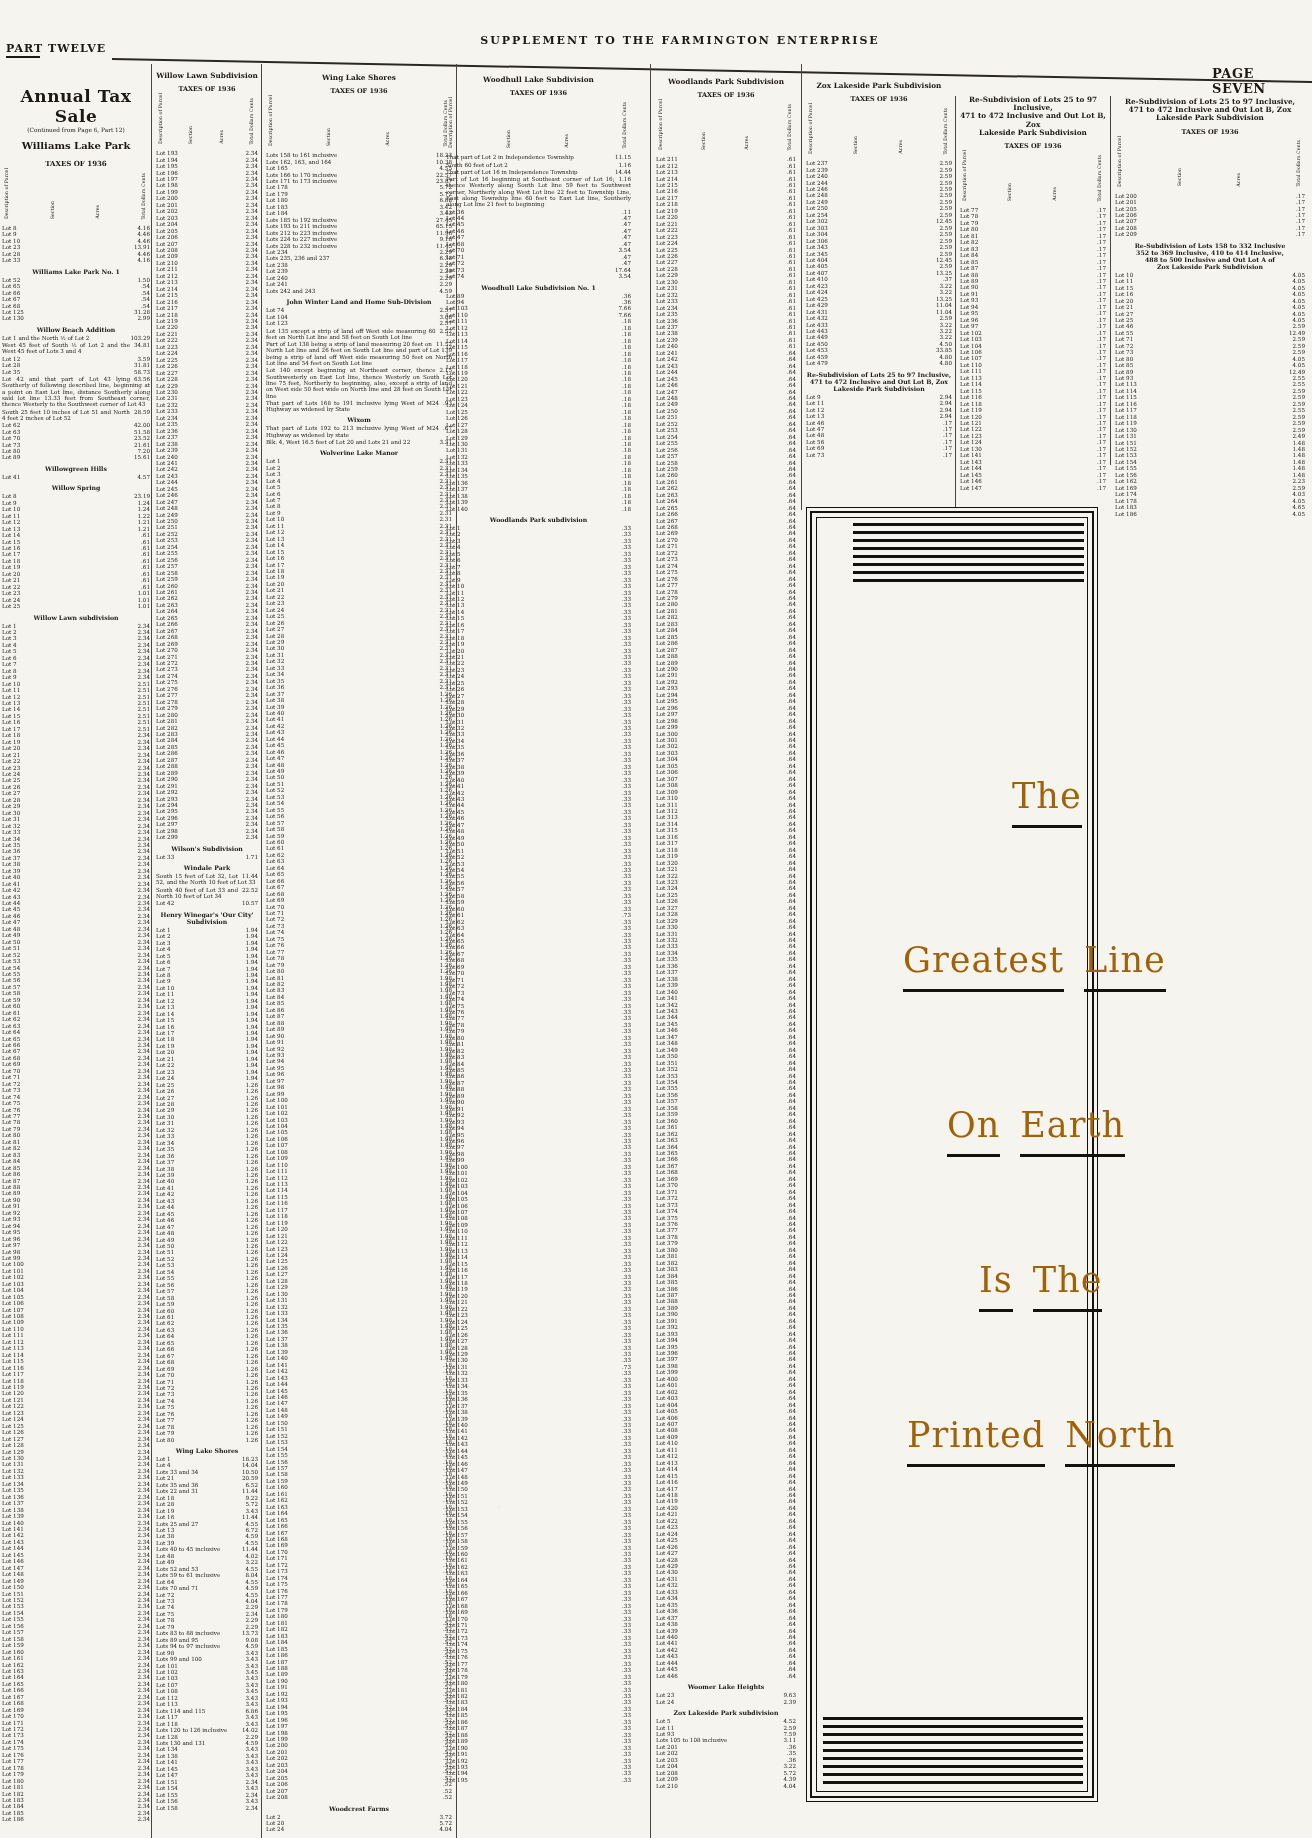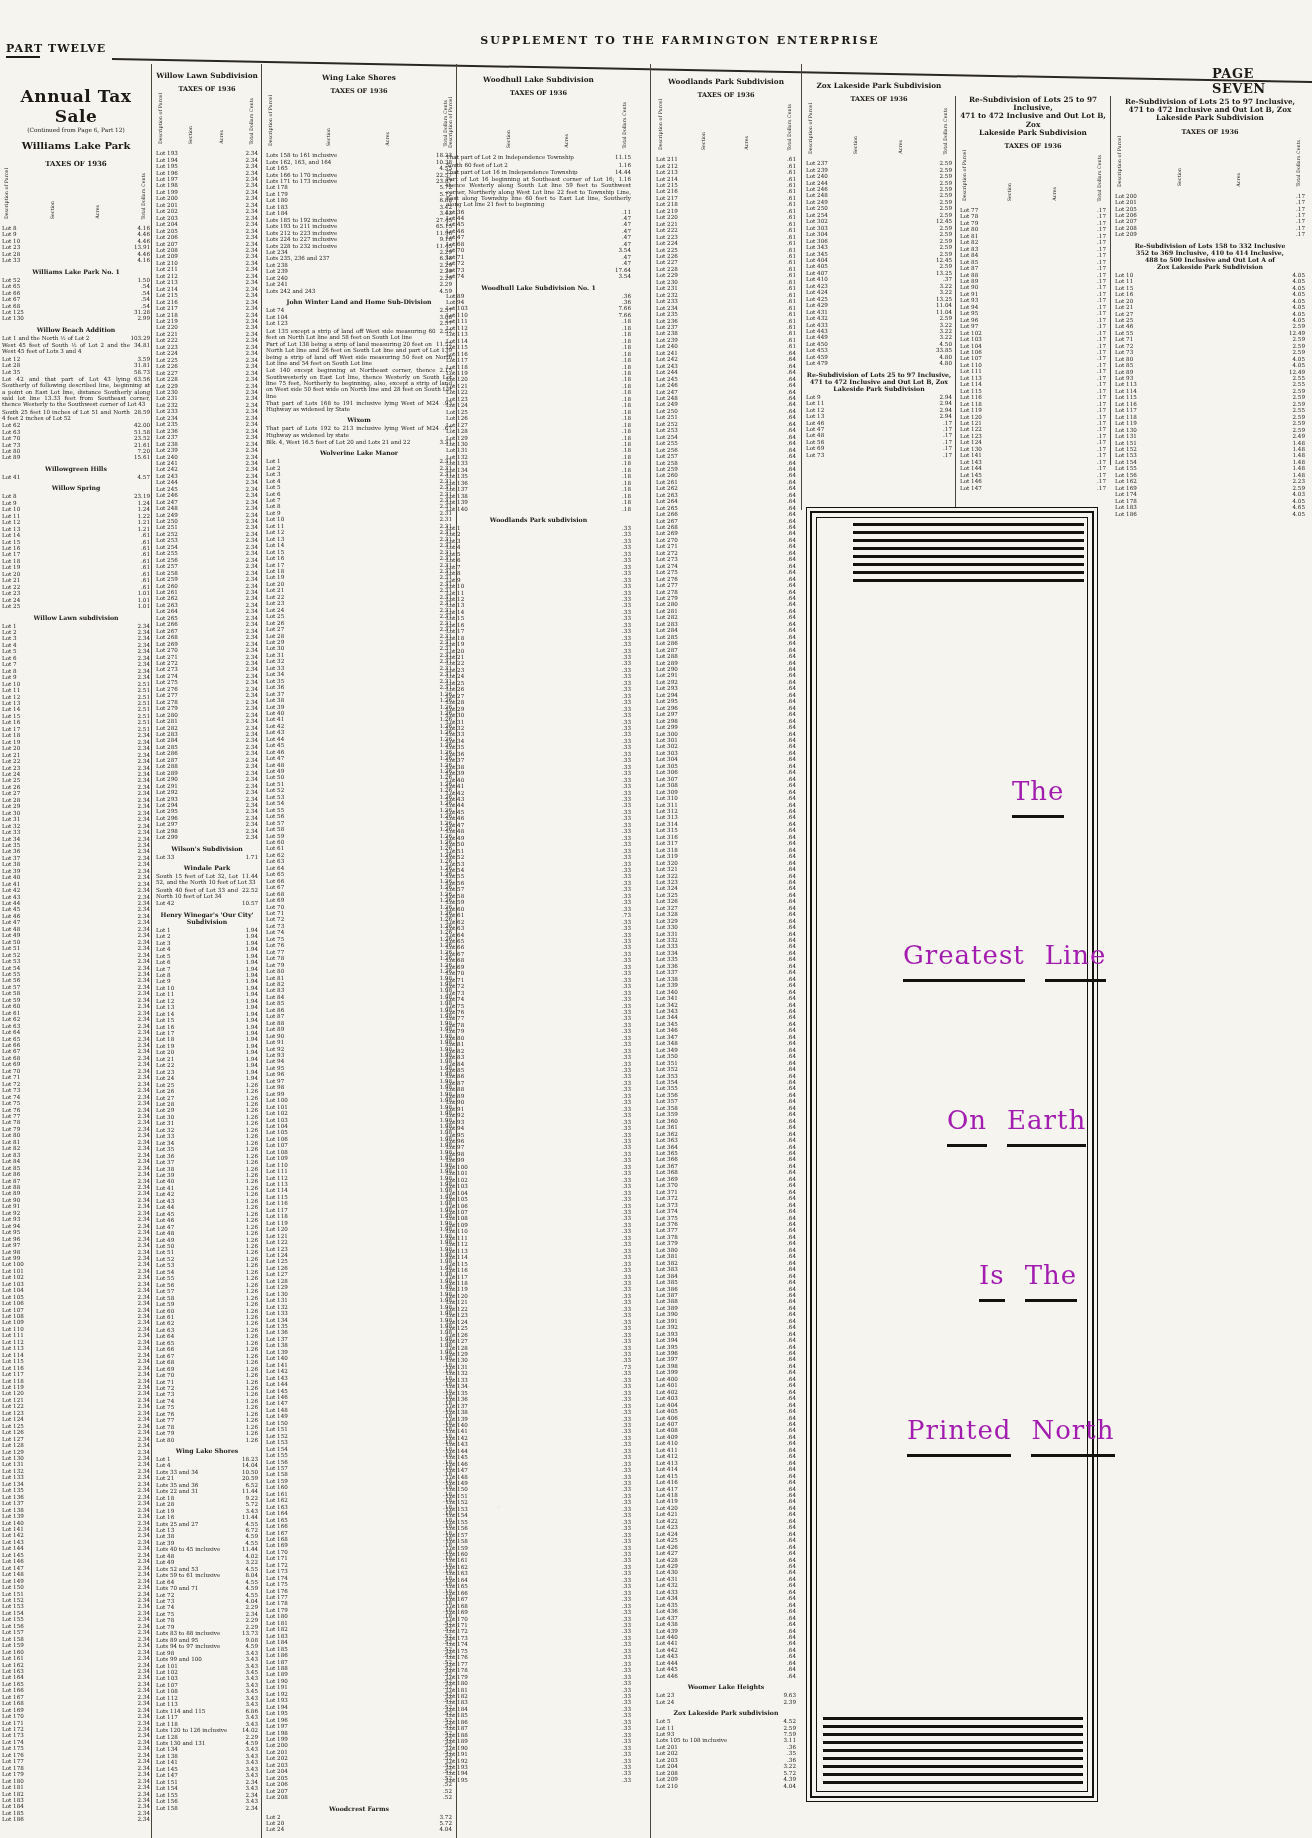--- a/index.html
+++ b/index.html
@@ -37,21 +37,21 @@
   .para{font-size:5.6px;line-height:6.3px;text-align:justify;overflow:hidden;margin:1px 0;}
   .para .amt{float:right;margin-left:4px;}
   .adbox{position:absolute;left:806px;top:507px;width:290px;height:1293px;
          border:1px solid #14120f;background:#f6f4ee;}
   .adbox .b2{position:absolute;inset:3px;border:2px solid #14120f;}
   .adbox .b3{position:absolute;inset:9px;border:1px solid #14120f;}
   .toplines{position:absolute;top:15px;left:46px;right:13px;}
   .toplines div{height:3px;background:#14120f;margin-bottom:5px;}
   .botlines{position:absolute;bottom:17px;left:16px;right:14px;}
   .botlines div{height:3px;background:#14120f;margin-top:5px;}
-  .adline{position:absolute;white-space:nowrap;font-size:26px;letter-spacing:1px;color:#a21caf;text-align:right;}
+  .adline{position:absolute;white-space:nowrap;font-size:35px;letter-spacing:1px;color:#a16207;text-align:right;}
   .adline span{display:inline-block;border-bottom:3px solid #14120f;padding-bottom:9px;margin-right:20px;}
   .adline span:last-child{margin-right:0;}
 </style>
 </head>
 <body>
 
 <div class="page">
   <div class="speck"></div>
 
   <div class="part">PART TWELVE</div>

